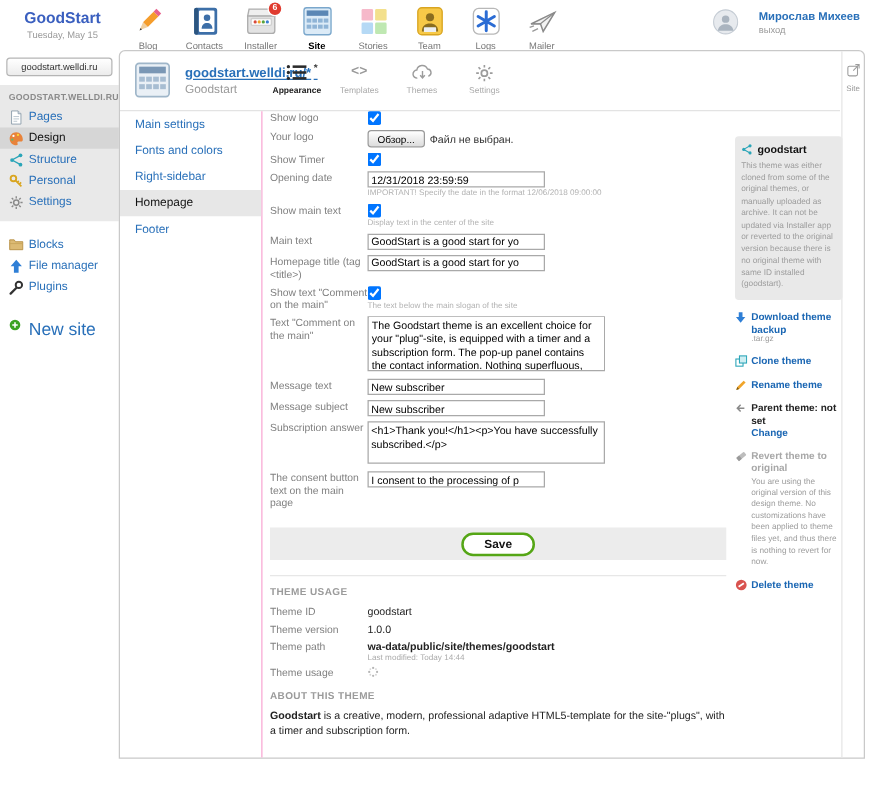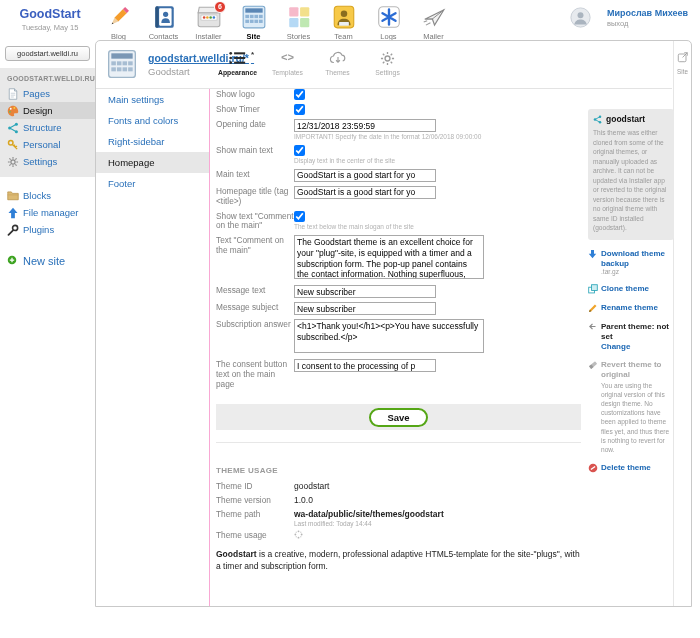--- a/index.html
+++ b/index.html
@@ -23,21 +23,21 @@
 
   
   .sb{position:absolute;left:0;top:40px;width:95px;bottom:0}
   .sb-select{margin:6px 5px 0;height:15px;border:1px solid #b5b5b5;border-radius:3px;background:linear-gradient(#fff,#ececec);font-size:7.5px;display:flex;align-items:center;justify-content:center;color:#333;cursor:pointer}
   .sb-box{margin-top:7px;background:#e9e9e9;padding:3px 0 7px}
   .sb-cap{font-size:7px;font-weight:bold;color:#8a8a8a;padding:4px 7px 3px;letter-spacing:.2px}
   .sb-item{display:flex;gap:4px;padding:2.5px 7px;font-size:9.5px;color:#2970b9;cursor:pointer}
   .sb-item .ic{width:12px;height:12px;flex-shrink:0;display:inline-flex}
   .sb-item.active{background:#d6d6d6;color:#111}
   .sb-tools{margin-top:10px}
-  .sb-new{margin-top:14px;font-size:11px}
+  .sb-new{margin-top:14px;font-size:14px}
 
   
   .panel{position:absolute;left:95px;top:40px;width:597px;height:567px;background:#fff;border:1px solid #c9c9c9;border-radius:5px 5px 0 0}
   .phead{position:absolute;left:0;top:0;right:19px;height:48px;border-bottom:1px solid #e3e3e3}
   .psite-ic{position:absolute;left:10px;top:7px}
   .psite-url{position:absolute;left:52px;top:9px;font-size:10.5px;color:#2970b9;text-decoration:underline;font-weight:bold;cursor:pointer}
   .psite-mark{color:#333;font-size:8px;vertical-align:super;text-decoration:none;margin-left:2px}
   .psite-name{position:absolute;left:52px;top:25px;font-size:9.5px;color:#9a9a9a}
   .ptabs{position:absolute;left:118px;top:4px;display:flex;gap:3px}
   .ptab{width:47px;text-align:center;cursor:pointer;padding-top:4px}
@@ -64,21 +64,21 @@
   .rc{flex:1;font-size:8.5px}
   input.txt{width:142px;height:13px;border:1px solid #a9a9a9;font-size:8.5px;padding:0 2px;font-family:inherit;background:#fff}
   textarea.ta{width:190px;height:44px;border:1px solid #a9a9a9;font-size:8.5px;padding:1px 2px;font-family:inherit;resize:none;line-height:1.25}
   textarea.ta2{height:34px}
   .hint{font-size:6.5px;color:#b2b2b2;margin-top:1px;line-height:1.2}
   .cb{width:11px;height:11px;margin:0;vertical-align:top}
   .file-btn{font-size:8px;padding:0 7px;height:14px;border:1px solid #999;border-radius:3px;background:linear-gradient(#fff,#dcdcdc);cursor:pointer;font-family:inherit}
   .file-txt{font-size:8.5px;margin-left:4px;color:#333}
   .savebar{margin-top:14px;background:#ececec;height:26px;display:flex;align-items:center;justify-content:center}
   .save-btn{background:#fff;border:2px solid #55a616;border-radius:12px;padding:2px 16px;font-size:9.5px;font-weight:bold;cursor:pointer;font-family:inherit;color:#111}
-  .usage{margin-top:12px;border-top:1px solid #e7e7e7;padding-top:23px}
+  .usage{margin-top:12px;border-top:1px solid #e7e7e7;padding-top:8px}
   .sec-cap{font-size:8px;color:#9b9b9b;font-weight:bold;letter-spacing:.3px;margin-bottom:6px}
   .urow{display:flex;margin-bottom:3px}
   .uv{font-size:8.5px;color:#222}
   .uv.b{font-weight:bold}
   .usub{font-size:6.5px;color:#aaa;margin-top:1px}
   .about{margin-top:8px}
   .about p{font-size:8.5px;line-height:1.35;margin:0 0 8px;color:#222}
 
   
   .tside{position:absolute;left:492px;top:68px;width:86px}
@@ -397,20 +397,26 @@
   </div>
 
   <div class="content">
 
     <div class="frm">
       <div class="row">
         <div class="rl">Show logo</div>
         <div class="rc"><input type="checkbox" class="cb" checked="true" style=""></div>
       </div>
       <div class="row">
+        <div class="rl">Your logo</div>
+        <div class="rc">
+          <button class="file-btn">Обзор...</button><span class="file-txt">Файл не выбран.</span>
+        </div>
+      </div>
+      <div class="row">
         <div class="rl">Show Timer</div>
         <div class="rc"><input type="checkbox" class="cb" checked="true" style=""></div>
       </div>
       <div class="row">
         <div class="rl">Opening date</div>
         <div class="rc">
           <input type="text" class="txt" value="12/31/2018 23:59:59" style="">
           <div class="hint">IMPORTANT! Specify the date in the format 12/06/2018 09:00:00</div>
         </div>
       </div>
@@ -490,20 +496,21 @@
                 <circle cx="9" cy="3" r="1" fill="#d5d5d5"></circle>
                 <circle cx="9" cy="9" r="1" fill="#d5d5d5"></circle>
                 <circle cx="3" cy="9" r="1" fill="#d5d5d5"></circle>
                 <circle cx="3" cy="3" r="1" fill="#d5d5d5"></circle>
               </g>
             </svg></div>
       </div>
     </div>
 
     <div class="about">
+      <div class="sec-cap">ABOUT THIS THEME</div>
       <p><b>Goodstart</b><span> is a creative, modern, professional adaptive HTML5-template for the site-"plugs", with a timer and subscription form.</span></p>
 
     </div>
   </div>
 
   <div class="tside">
     <div class="tbox">
       <div class="tbox-t">
         <span class="aic">
             <svg width="9" height="9" viewBox="0 0 16 16">

